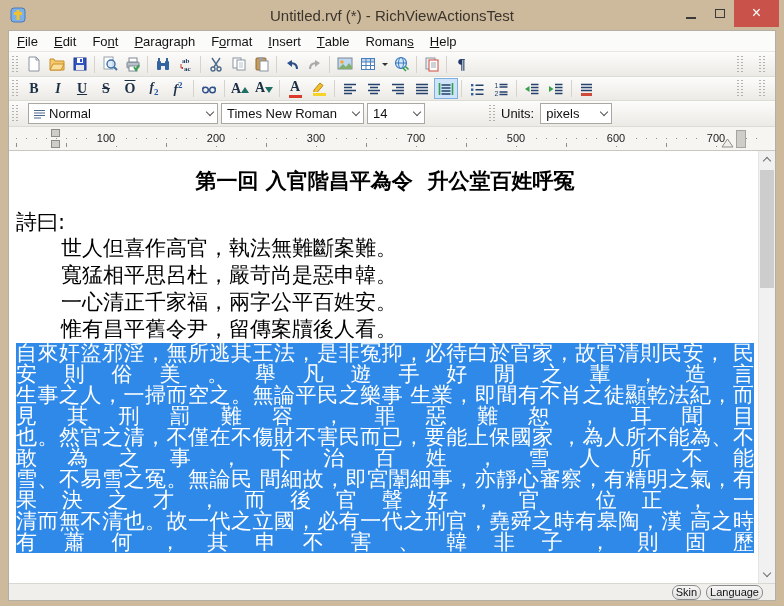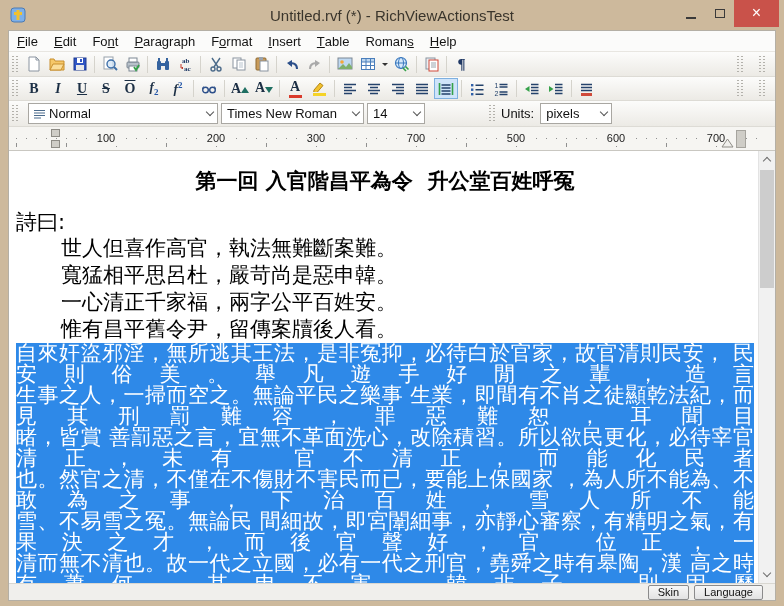--- a/index.html
+++ b/index.html
@@ -72,21 +72,21 @@
 
 .vscroll{position:absolute;top:0;right:0;bottom:0;width:17px;background:#F1F1F1;border-left:1px solid #E3E3E3}
 .sarrow{position:absolute;left:0;right:0;height:17px;display:flex;align-items:center;justify-content:center}
 .sarrow.up{top:0}.sarrow.down{bottom:0}
 .schev{width:6px;height:6px;border-right:1.5px solid #6E6E6E;border-bottom:1.5px solid #6E6E6E}
 .schev.upc{transform:rotate(-135deg);margin-top:3px}
 .schev.dnc{transform:rotate(45deg);margin-top:-3px}
 .sthumb{position:absolute;left:1px;right:1px;top:19px;height:118px;background:#CDCDCD}
 
 .statusbar{height:17px;background:#F0EFEC;border-top:1px solid #D9D7D1;display:flex;align-items:center;justify-content:flex-end;gap:5px;padding-right:12px}
-.sbtn{font-family:"Liberation Sans",sans-serif;font-size:11px;height:15px;line-height:12px;padding:0 9px;border:1px solid #8B8B8B;border-radius:2px;background:linear-gradient(#F7F7F7,#E2E2E2);color:#111}
+.sbtn{font-family:"Liberation Sans",sans-serif;font-size:11px;height:15px;line-height:12px;padding:0 3px;border:1px solid #8B8B8B;border-radius:7px;background:linear-gradient(#F7F7F7,#E2E2E2);color:#111}
 svg{display:block}
 </style>
 </head>
 <body>
 
 <div>
   <div class="titlebar">
     <svg class="appicon" viewBox="0 0 16 16">
       <rect x="1" y="1" width="14" height="14" rx="3" fill="#7EB0E8" stroke="#4A7AB5"></rect>
       <rect x="6.5" y="3" width="3" height="10" fill="#F2C12E"></rect>
@@ -473,21 +473,20 @@
       <div class="page">
         <div class="doctitle">第一回 入官階昌平為令  升公堂百姓呼冤</div>
         <div class="line intro">詩曰:</div>
         <div class="line poem">世人但喜作高官，執法無難斷案難。</div>
         <div class="line poem">寬猛相平思呂杜，嚴苛尚是惡申韓。</div>
         <div class="line poem">一心清正千家福，兩字公平百姓安。</div>
         <div class="line poem">惟有昌平舊令尹，留傳案牘後人看。</div>
         <div class="selblock">
           <div class="line sel just">自來奸盜邪淫，無所逃其王法，是非冤抑，必待白於官家，故官清則民安， 民安則俗美。舉凡遊手好閒之輩，造言</div>
           <div class="line sel just">生事之人，一掃而空之。無論平民之樂事 生業，即間有不肖之徒顯乾法紀，而見其刑罰難容，罪惡難恕，耳聞目</div>
-          <div class="line sel just">睹，皆賞 善罰惡之言，宜無不革面洗心，改除積習。所以欲民更化，必待宰官清正，未有 官不清正，而能化民者</div>
           <div class="line sel just">也。然官之清，不僅在不傷財不害民而已，要能上保國家 ，為人所不能為、不敢為之事，下治百姓，雪人所不能</div>
           <div class="line sel just">雪、不易雪之冤。無論民 間細故，即宮闈細事，亦靜心審察，有精明之氣，有果決之才，而後官聲好，官 位正，一</div>
           <div class="line sel just">清而無不清也。故一代之立國，必有一代之刑官，堯舜之時有皋陶，漢 高之時有蕭何，其申不害、韓非子，則固歷</div>
 
         </div>
 
       </div>
       <div class="vscroll">
         <div class="sarrow up">
             <i class="schev upc"></i>

